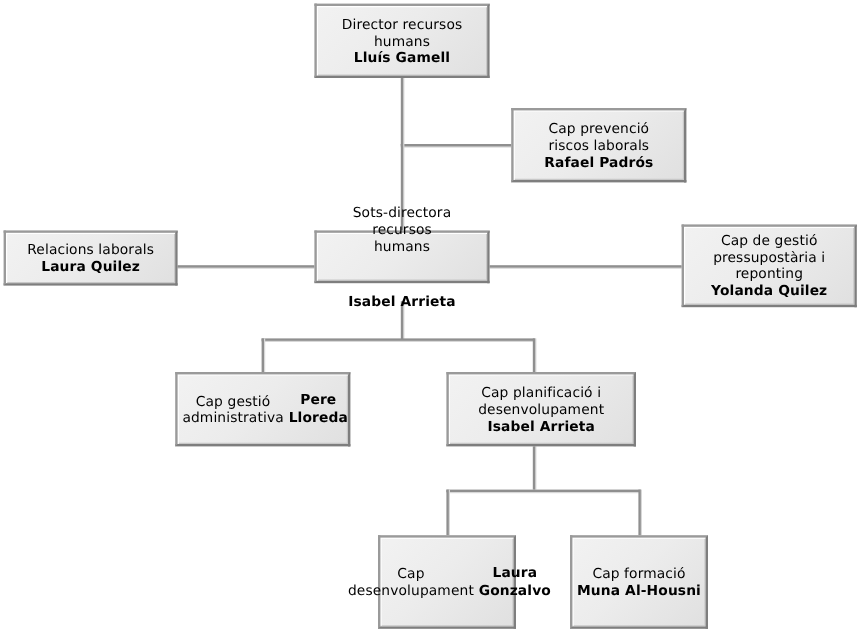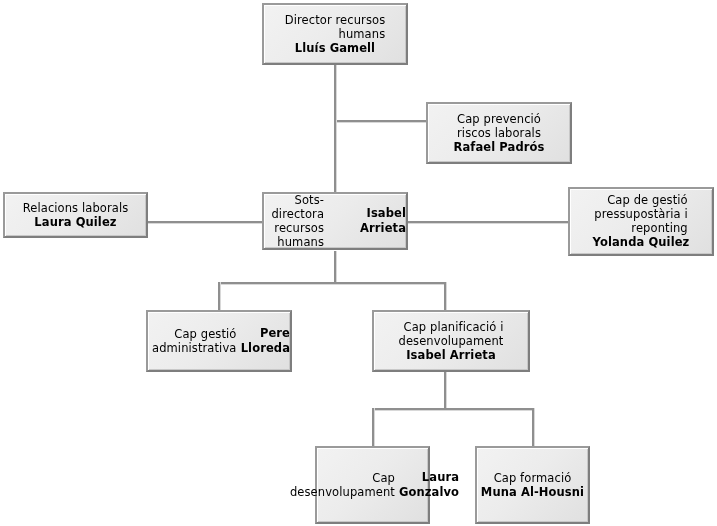--- a/index.html
+++ b/index.html
@@ -23,21 +23,21 @@
     background: linear-gradient(135deg, #f2f2f2 0%, #ececec 45%, #e0e0e0 100%);
     border: 2px solid #8c8c8c;
     border-top-color: #9a9a9a;
     border-left-color: #9a9a9a;
     border-right-color: #7e7e7e;
     border-bottom-color: #7e7e7e;
     box-shadow: inset 1px 1px 0 #ffffff, inset -1px -1px 0 #c8c8c8;
     display: flex;
     align-items: center;
     justify-content: center;
-    text-align: right;
+    text-align: center;
     z-index: 2;
   }
   .node-text {
     font-size: 11.5px;
     line-height: 14px;
     color: #000000;
     padding: 0 4px;
     white-space: pre-line;
     letter-spacing: 0.1px;
   }
@@ -77,30 +77,30 @@
     <div class="link v" style="left: 444px; top: 282px; height: 28px;"></div>
     <div class="link v" style="left: 444px; top: 372px; height: 36px;"></div>
     <div class="link h" style="left: 372px; top: 408px; width: 162px;"></div>
     <div class="link v" style="left: 372px; top: 408px; height: 38px;"></div>
     <div class="link v" style="left: 532px; top: 408px; height: 38px;"></div>
     <div class="node" style="left: 262px; top: 3px; width: 146px; height: 62px; flex-direction: column;">
       <div class="node-text">Director recursos
 humans</div>
       <span class="node-name">Lluís Gamell</span>
     </div>
-    <div class="node" style="left: 426px; top: 102px; width: 146px; height: 62px; flex-direction: column;">
+    <div class="node" style="left: 426px; top: 90px; width: 146px; height: 62px; flex-direction: column;">
       <div class="node-text">Cap prevenció
 riscos laborals</div>
       <span class="node-name">Rafael Padrós</span>
     </div>
     <div class="node" style="left: 3px; top: 192px; width: 145px; height: 46px; flex-direction: column;">
       <div class="node-text">Relacions laborals</div>
       <span class="node-name">Laura Quilez</span>
     </div>
-    <div class="node" style="left: 262px; top: 192px; width: 146px; height: 58px; flex-direction: row; gap: 32px;">
+    <div class="node" style="left: 262px; top: 192px; width: 146px; height: 44px; flex-direction: column; gap: 32px;">
       <div class="node-text">Sots-directora recursos
 humans</div>
       <span class="node-name">Isabel Arrieta</span>
     </div>
     <div class="node" style="left: 568px; top: 187px; width: 146px; height: 69px; flex-direction: column;">
       <div class="node-text">Cap de gestió
 pressupostària i
 reponting</div>
       <span class="node-name">Yolanda Quilez</span>
     </div>

